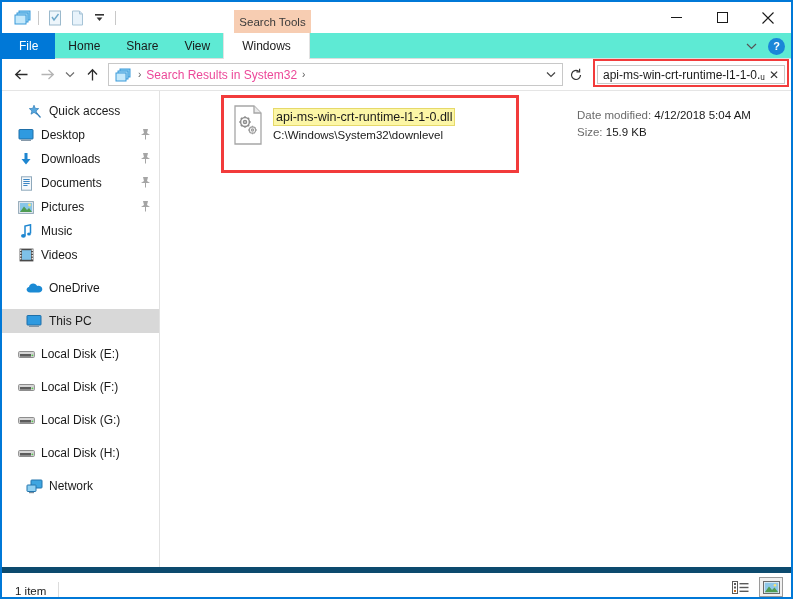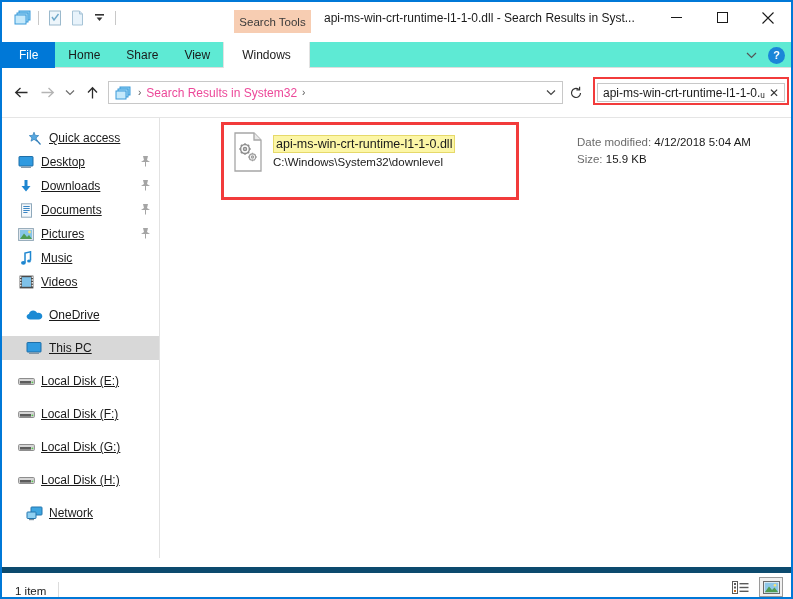--- a/index.html
+++ b/index.html
@@ -11,21 +11,20 @@
   }
 
   .window {
     position: absolute;
     left: 0; top: 0;
     width: 793px; height: 599px;
     background: #ffffff;
     border: 2px solid #0078d7;
     display: flex;
     flex-direction: column;
-    gap: 9px;
   }
 
   
   .titlebar {
     height: 31px;
     background: #ffffff;
     display: flex;
     align-items: stretch;
     flex: none;
     position: relative;
@@ -229,21 +228,21 @@
   }
   .nav-item.indent0 { padding-left: 22px; }
   .nav-item.indent1 { padding-left: 14px; }
   .nav-item.selected { background: #d8d8d8; }
   .nav-ico {
     width: 20px; height: 16px;
     display: flex; align-items: center; justify-content: center;
     margin-right: 5px;
     flex: none;
   }
-  .nav-label { white-space: nowrap; text-decoration: underline; }
+  .nav-label { white-space: nowrap; }
   .pin {
     margin-left: auto;
     color: #9a9a9a;
     font-size: 11px;
     line-height: 1;
   }
   .nav-gap { height: 9px; }
 
   .content {
     flex: 1;
@@ -359,21 +358,20 @@
           <path d="M3.6 6.6 L9.4 6.6 L6.5 10 Z" fill="#333"></path>
         </svg>
       </div>
       <div class="qat-sep"></div>
     </div>
 
     <div class="ctx-tab-header">
       <span>Search Tools</span>
     </div>
 
-    <div class="win-title">api-ms-win-crt-runtime-l1-1-0.dll - Search Results in Syst...</div>
 
     <div class="caption-buttons">
       <div class="cap-btn">
         <svg width="11" height="11" viewBox="0 0 11 11">
             <rect x="0" y="5" width="11" height="1" fill="#1a1a1a"></rect>
           </svg>
       </div>
       <div class="cap-btn">
         <svg width="11" height="11" viewBox="0 0 11 11">
             <rect x="0.5" y="0.5" width="10" height="10" fill="none" stroke="#1a1a1a" stroke-width="1"></rect>

